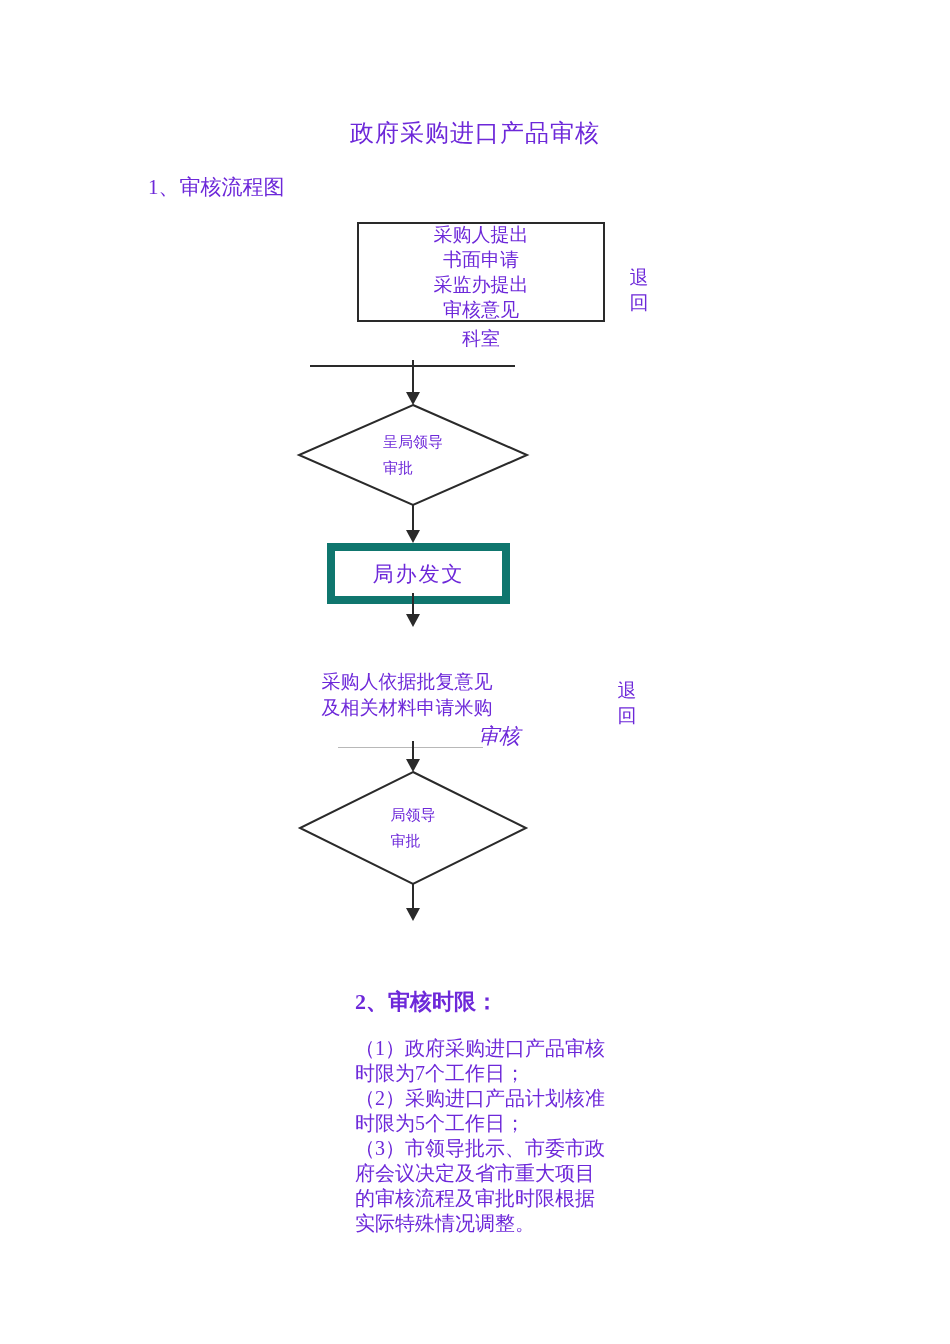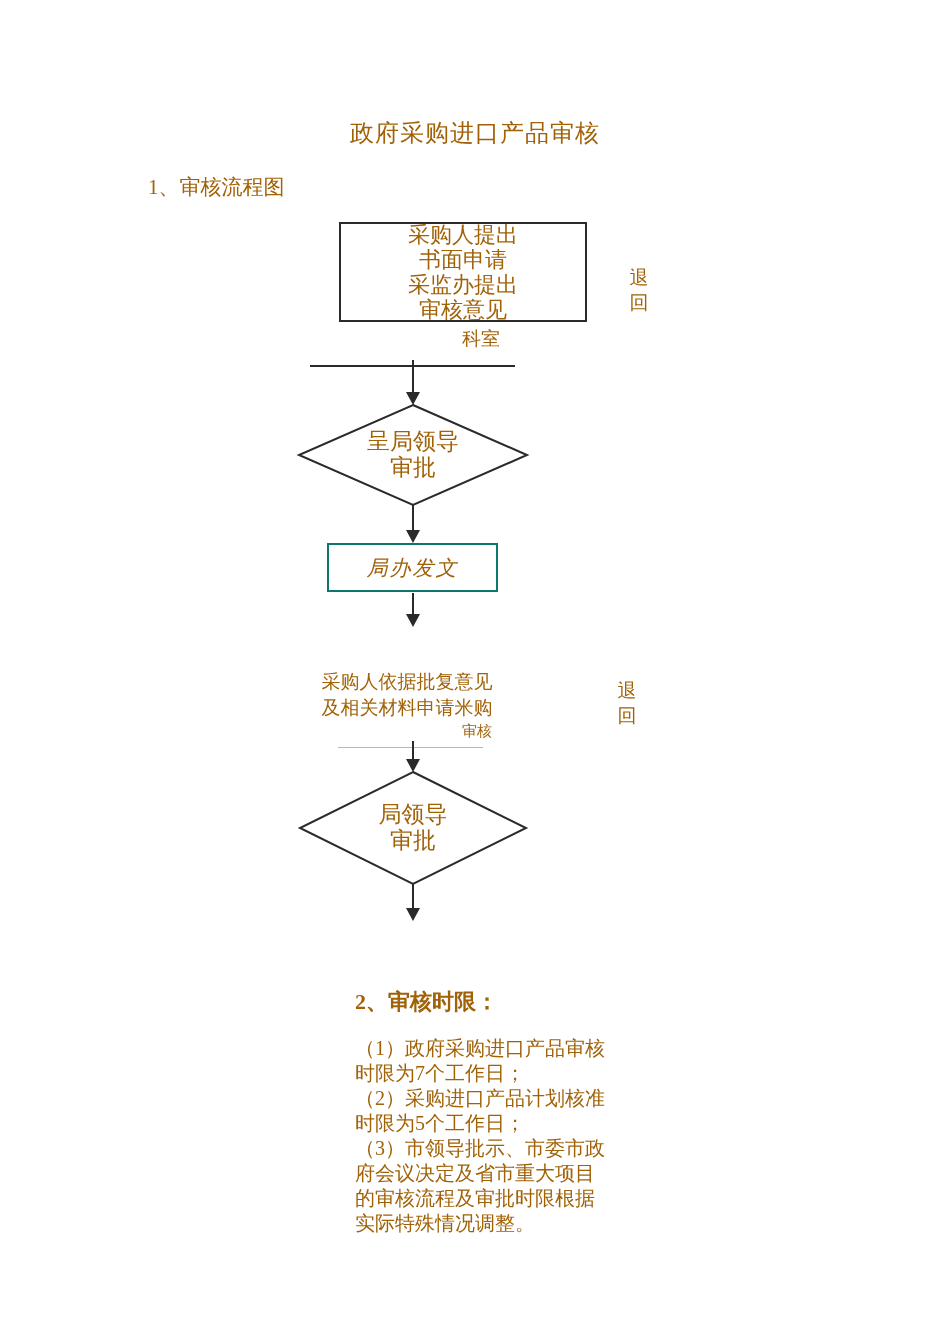--- a/index.html
+++ b/index.html
@@ -1,38 +1,38 @@
 <!DOCTYPE html>
 <html><head>
 <meta charset="utf-8">
 <style>
   html,body{margin:0;padding:0;background:#ffffff;}
   .page{
     position:relative;
     width:950px;height:1344px;
     background:#ffffff;
     font-family:"Liberation Serif","DejaVu Serif",serif;
-    color:#a16207;
+    color:#6d28d9;
     overflow:hidden;
   }
   .abs{position:absolute;}
   .pre{white-space:pre-line;}
   .center{text-align:center;}
   .page-title{
     left:0;top:116px;width:950px;
     font-size:24px;line-height:34px;
     text-align:center;letter-spacing:1px;
   }
   .sec1{left:148px;top:174px;font-size:21px;line-height:26px;text-align:right;}
   .sec2{left:355px;top:988px;font-size:22px;line-height:28px;font-weight:bold;}
   .start-box{
-    left:339px;top:222px;width:244px;height:96px;
+    left:357px;top:222px;width:244px;height:96px;
     border:2px solid #2a2a2a;
     display:flex;align-items:center;justify-content:center;
-    font-size:22px;line-height:25px;
+    font-size:19px;line-height:25px;
   }
   .start-sub{left:357px;top:326px;width:248px;font-size:19px;font-family:Liberation Serif, serif;}
   .ret{width:30px;font-size:19px;line-height:25px;}
   .ret1{left:624px;top:265px;}
   .ret2{left:612px;top:678px;}
   .hline1{left:310px;top:365px;width:205px;height:2px;background:#2a2a2a;}
   .hline2{left:338px;top:747px;width:145px;height:1px;background:#b8b8b8;}
   .vline{width:2px;background:#2a2a2a;left:412px;}
   .vl1{top:360px;height:33px;}
   .vl2{top:505px;height:27px;}
@@ -48,30 +48,30 @@
   .ah1{top:392px;}
   .ah2{top:530px;}
   .ah3{top:614px;}
   .ah4{top:759px;}
   .ah5{top:908px;}
   .diamond-wrap{overflow:visible;}
   .d1{left:297px;top:404px;width:232px;height:102px;}
   .d2{left:298px;top:771px;width:230px;height:114px;}
   .node-label{
     display:flex;align-items:center;justify-content:center;
-    font-size:23px;line-height:26px;text-align:center;
+    font-size:15px;line-height:26px;
   }
   .proc-box{
     left:327px;top:543px;width:167px;height:45px;
-    border:2px solid #0f766e;
+    border:8px solid #0f766e;
     display:flex;align-items:center;justify-content:center;
-    font-size:21px;letter-spacing:2px;font-style:italic;
+    font-size:21px;letter-spacing:2px;
   }
   .note{left:316px;top:669px;width:182px;font-size:19px;line-height:26px;text-align:center;}
-  .review{left:462px;top:722px;font-size:15px;}
+  .review{left:478px;top:722px;font-size:21px;font-style:italic;}
   .terminal{
     left:312px;top:921px;width:199px;height:58px;
     border:2px solid #2a2a2a;border-radius:31px;
     display:flex;align-items:center;justify-content:center;
     font-size:21px;letter-spacing:2px;
   }
   .para{left:355px;top:1036px;width:255px;font-size:20px;line-height:25px;}
   svg{display:block;overflow:visible;}
 </style>
 </head>

